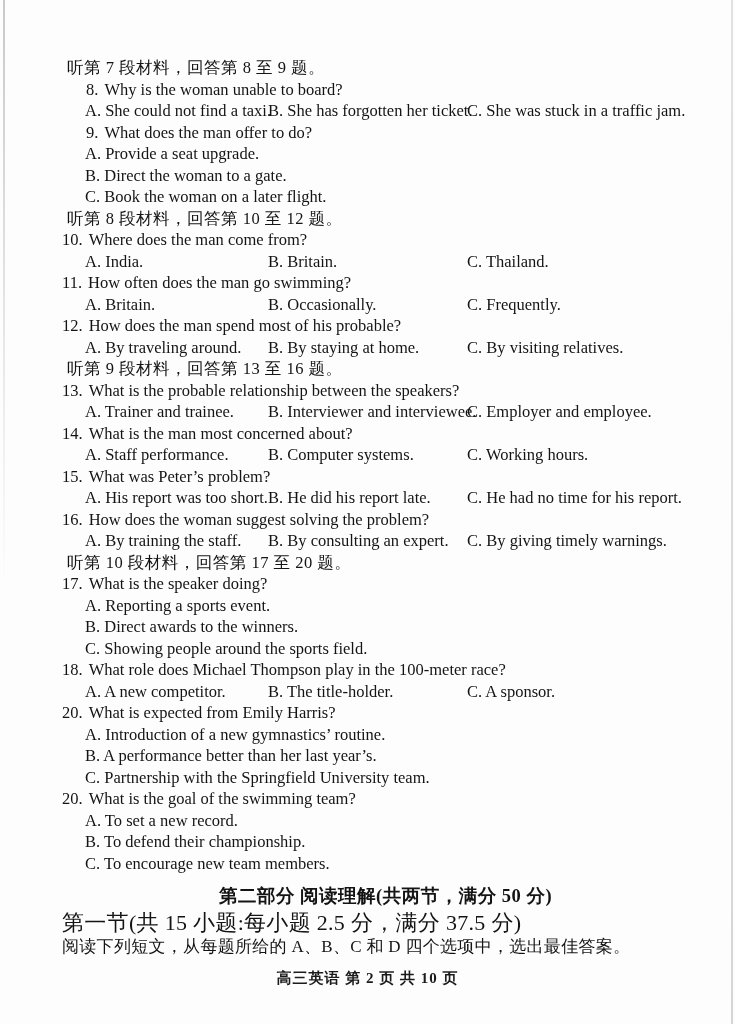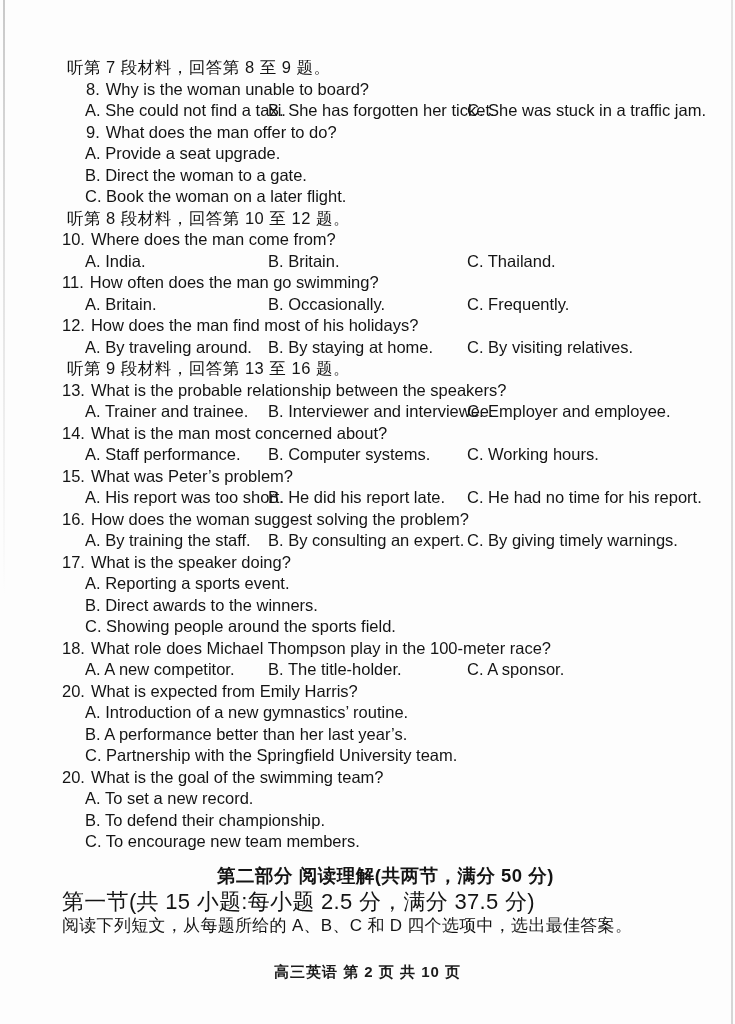--- a/index.html
+++ b/index.html
@@ -1,21 +1,21 @@
 <!DOCTYPE html>
 <html><head>
 <meta charset="utf-8">
 <style>
   html,body{margin:0;padding:0;background:#ffffff;}
   .page{
     position:relative;
     width:735px;height:1024px;
     background:#fdfdfd;
     overflow:hidden;
-    font-family:Liberation Sans, sans-serif;
+    font-family:Liberation Serif, serif;
     color:#141414;
   }
   
   .edge-left{
     position:absolute;left:3px;top:0;width:2px;height:58%;
     background:linear-gradient(to bottom, #c9c9c9, rgba(201,201,201,0));
   }
   .edge-right{
     position:absolute;right:2px;top:0;width:2px;height:100%;
     background:linear-gradient(to bottom, #d6d6d6, #c4c4c4);
@@ -45,21 +45,21 @@
     font-size:18.5px;
     line-height:27px;
     letter-spacing:.5px;
     text-align:center;
   }
   .part2-sub{ font-size:22px; line-height:25px; letter-spacing:.3px; }
   .part2-instr{ font-size:17px; line-height:24px; letter-spacing:.3px; }
   .footer{
     position:absolute;
     left:0;right:0;
-    bottom:42px;
+    bottom:36px;
     text-align:center;
     font-size:15px;
     font-weight:bold;
     letter-spacing:1px;
     color:#1b1b1b;
   }
 </style>
 </head>
 <body>
 
@@ -101,21 +101,21 @@
     <div class="line q2">
       <span class="qnum">11.</span><span>How often does the man go swimming?</span>
     </div>
     <div class="line opt-row">
       <span>A. Britain.</span>
       <span>B. Occasionally.</span>
       <span>C. Frequently.</span>
     </div>
 
     <div class="line q2">
-      <span class="qnum">12.</span><span>How does the man find most of his holidays?</span>
+      <span class="qnum">12.</span><span>How does the man spend most of his probable?</span>
     </div>
     <div class="line opt-row">
       <span>A. By traveling around.</span>
       <span>B. By staying at home.</span>
       <span>C. By visiting relatives.</span>
     </div>
 
     <div class="line cn">听第 9 段材料，回答第 13 至 16 题。</div>
 
     <div class="line q2">
@@ -147,20 +147,21 @@
 
     <div class="line q2">
       <span class="qnum">16.</span><span>How does the woman suggest solving the problem?</span>
     </div>
     <div class="line opt-row">
       <span>A. By training the staff.</span>
       <span>B. By consulting an expert.</span>
       <span>C. By giving timely warnings.</span>
     </div>
 
+    <div class="line cn">听第 10 段材料，回答第 17 至 20 题。</div>
 
     <div class="line q2">
       <span class="qnum">17.</span><span>What is the speaker doing?</span>
     </div>
     <div class="line opt-stack">A. Reporting a sports event.</div>
     <div class="line opt-stack">B. Direct awards to the winners.</div>
     <div class="line opt-stack">C. Showing people around the sports field.</div>
 
     <div class="line q2">
       <span class="qnum">18.</span><span>What role does Michael Thompson play in the 100-meter race?</span>

